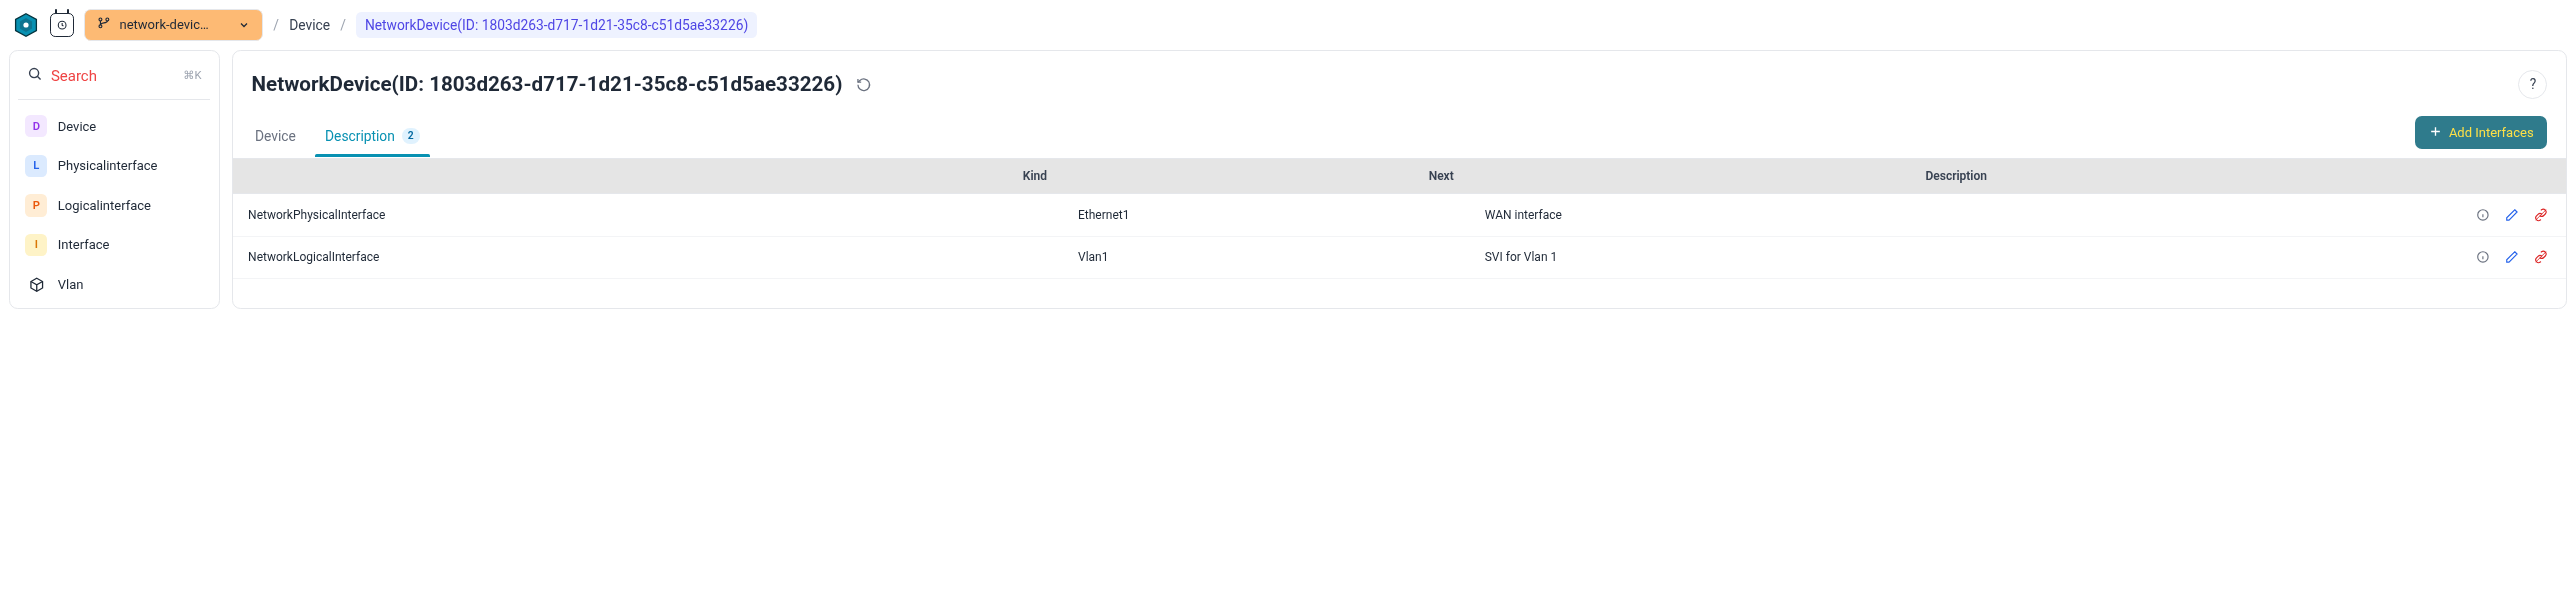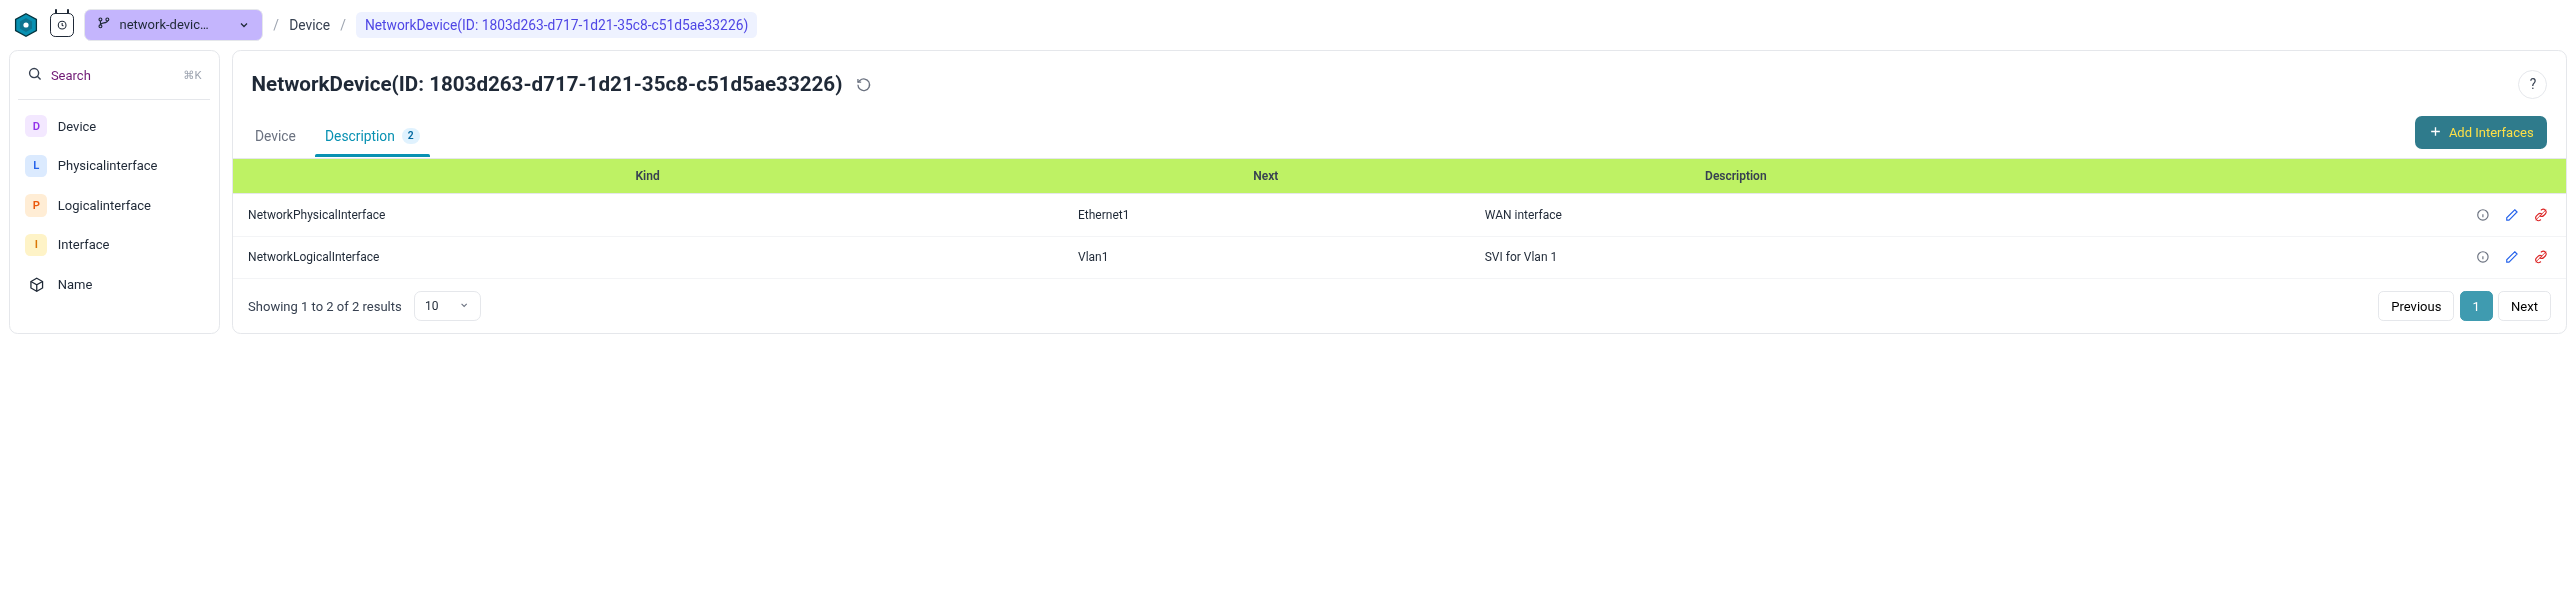--- a/index.html
+++ b/index.html
@@ -5,35 +5,35 @@
     * { margin: 0; padding: 0; box-sizing: border-box; font-family: -apple-system, BlinkMacSystemFont, 'Segoe UI', Roboto, Helvetica, Arial, sans-serif; }
     body { background: #fff; color: #1f2937; font-size: 12px; }
     
     
     .topbar { display: flex; align-items: center; gap: 10.3px; padding: 8.6px 12px; }
     .logo { width: 27.5px; height: 27.5px; display: flex; align-items: center; justify-content: center; }
     .cal-icon { width: 24px; height: 24px; display: flex; align-items: center; justify-content: center; border: 1.7px solid #1f2937; border-radius: 5.2px; position: relative; }
     .cal-icon::before { content: ""; position: absolute; top: -5.2px; left: 4.3px; width: 1.7px; height: 5.2px; background: #1f2937; border-radius: 0.9px; }
     .cal-icon::after { content: ""; position: absolute; top: -5.2px; right: 4.3px; width: 1.7px; height: 5.2px; background: #1f2937; border-radius: 0.9px; }
     
-    .branch-selector { display: flex; align-items: center; gap: 8.6px; border: 0.9px solid #e5e7eb; border-radius: 6.9px; padding: 6.9px 12px; background: #c4b5fd; cursor: pointer; min-width: 168px; }
+    .branch-selector { display: flex; align-items: center; gap: 8.6px; border: 0.9px solid #e5e7eb; border-radius: 6.9px; padding: 6.9px 12px; background: #fdba74; cursor: pointer; min-width: 168px; }
     .branch-text { flex: 1; font-size: 13px; white-space: nowrap; overflow: hidden; text-overflow: ellipsis; }
     .dropdown-caret { display: inline-flex; }
     .divider-sep { width: 12px; text-align: center; }
     
     .breadcrumbs { display: flex; align-items: center; gap: 10.3px; font-size: 13.8px; }
     .crumb { color: #374151; }
     .crumb-sep { color: #9ca3af; }
     .crumb-current { background: #eef2ff; color: #4f46e5; padding: 5.2px 8.6px; border-radius: 5.2px; }
     
     
     .layout { display: flex; gap: 12px; padding: 0 8.6px 8.6px 8.6px; }
     .sidebar { width: 211px; flex-shrink: 0; border: 0.9px solid #e5e7eb; border-radius: 8.6px; padding: 8.6px 8.6px 3.4px 8.6px; background: #fff; }
     .search-box { display: flex; align-items: center; gap: 8.6px; padding: 6.9px 8.6px; border-radius: 6.9px; color: #6b7280; cursor: pointer; }
-    .search-label { flex: 1; font-size: 13px; color: #701a75; }
+    .search-label { flex: 1; font-size: 15px; color: #ef4444; }
     .shortcut { font-size: 11.2px; color: #9ca3af; }
     .sb-divider { border: none; border-top: 0.9px solid #e5e7eb; margin: 6.9px 0; }
     .sb-list { list-style: none; }
     .sb-item { display: flex; align-items: center; gap: 10.3px; padding: 8.6px 6.9px; border-radius: 5.2px; cursor: pointer; font-size: 13px; }
     .sb-badge { width: 22.4px; height: 22.4px; border-radius: 5.2px; display: flex; align-items: center; justify-content: center; font-size: 11.2px; font-weight: 600; }
     .sb-icon { width: 22.4px; height: 22.4px; display: flex; align-items: center; justify-content: center; }
     .badge-D { background: #f3e8ff; color: #9333ea; }
     .badge-L { background: #dbeafe; color: #2563eb; }
     .badge-P { background: #ffedd5; color: #ea580c; }
     .badge-I { background: #fef3c7; color: #d97706; }
@@ -47,21 +47,21 @@
     
     .tabbar { display: flex; align-items: center; padding: 8.6px 19px 0 19px; gap: 22.4px; border-bottom: 0.9px solid #e5e7eb; }
     .tab { padding: 10.3px 3.4px 12px 3.4px; font-size: 13.8px; color: #6b7280; cursor: pointer; display: flex; align-items: center; gap: 6.9px; position: relative; }
     .tab.active { color: #0891b2; }
     .tab.active::after { content: ""; position: absolute; bottom: -0.9px; left: -6.9px; right: -6.9px; height: 2.6px; background: #0891b2; border-radius: 1.7px 1.7px 0 0; }
     .tab-badge { background: #e0f2fe; color: #0369a1; font-size: 10.3px; font-weight: 600; padding: 1.7px 6px; border-radius: 8.6px; }
     .spacer-flex { flex: 1; }
     .add-btn { display: flex; align-items: center; gap: 6.9px; background: #2f7b8c; color: #fde047; padding: 8.6px 13.8px; border-radius: 6.9px; font-size: 13px; cursor: pointer; margin-bottom: 8.6px; border: none; }
     
     table { width: 100%; border-collapse: collapse; }
-    thead th { text-align: center; font-weight: 600; font-size: 12px; padding: 10.3px 15.5px; background: #bef264; border-bottom: 0.9px solid #e5e7eb; color: #374151; }
+    thead th { text-align: right; font-weight: 600; font-size: 12px; padding: 10.3px 15.5px; background: #e5e5e5; border-bottom: 0.9px solid #e5e7eb; color: #374151; }
     tbody td { padding: 10.3px 15.5px; border-bottom: 0.9px solid #f3f4f6; font-size: 12px; }
     .actions-cell { text-align: right; white-space: nowrap; }
     .row-icon { display: inline-flex; width: 20.6px; height: 20.6px; align-items: center; justify-content: center; cursor: pointer; margin-left: 5.2px; }
     .ico-info { color: #6b7280; }
     .ico-edit { color: #2563eb; }
     .ico-unlink { color: #dc2626; }
     
     .table-footer { display: flex; align-items: center; padding: 12px 15.5px; gap: 12px; }
     .page-size { border: 0.9px solid #e5e7eb; border-radius: 6.9px; padding: 6.9px 10.3px; display: flex; align-items: center; gap: 20.6px; cursor: pointer; font-size: 12px; }
     .pager { margin-left: auto; display: flex; gap: 5.2px; }
@@ -141,21 +141,21 @@
         <span class="sb-badge badge-I">I</span>
         <span>Interface</span>
       </li>
       <li class="sb-item">
         <span class="sb-icon">
           <svg width="15.5" height="15.5" viewBox="0 0 24 24" fill="none" stroke="#1f2937" stroke-width="2">
               <path d="M12 2l9 5v10l-9 5-9-5V7l9-5z"></path>
               <path d="M12 22V12M3 7l9 5 9-5"></path>
             </svg>
         </span>
-        <span>Name</span>
+        <span>Vlan</span>
       </li>
     </ul>
   </aside>
 
   <main class="main">
     <div class="page-header">
       <h1 class="page-title">NetworkDevice(ID: 1803d263-d717-1d21-35c8-c51d5ae33226)</h1>
       <span class="reload-btn">
         <svg width="15.5" height="15.5" viewBox="0 0 24 24" fill="none" stroke="currentColor" stroke-width="2">
             <path d="M3 12a9 9 0 1 0 3-6.7L3 8"></path>
@@ -240,29 +240,15 @@
                   <path d="M10 13a5 5 0 0 0 7 0l3-3a5 5 0 0 0-7-7l-1 1"></path>
                   <path d="M14 11a5 5 0 0 0-7 0l-3 3a5 5 0 0 0 7 7l1-1"></path>
                   <path d="M3 21L21 3" stroke-width="1.5"></path>
                 </svg>
               </span>
           </td>
         </tr>
       </tbody>
     </table>
 
-    <div class="table-footer">
-      <span class="results-text">Showing 1 to 2 of 2 results</span>
-      <div class="page-size">
-        <span>10</span>
-        <span><svg width="10.3" height="10.3" viewBox="0 0 24 24" fill="none" stroke="#6b7280" stroke-width="2.5">
-              <path d="M6 9l6 6 6-6"></path>
-            </svg></span>
-      </div>
-      <div class="pager">
-        <button class="pg-btn">Previous</button>
-        <button class="pg-btn current">1</button>
-        <button class="pg-btn">Next</button>
-      </div>
-    </div>
   </main>
 </div>
 
 
 </body></html>

